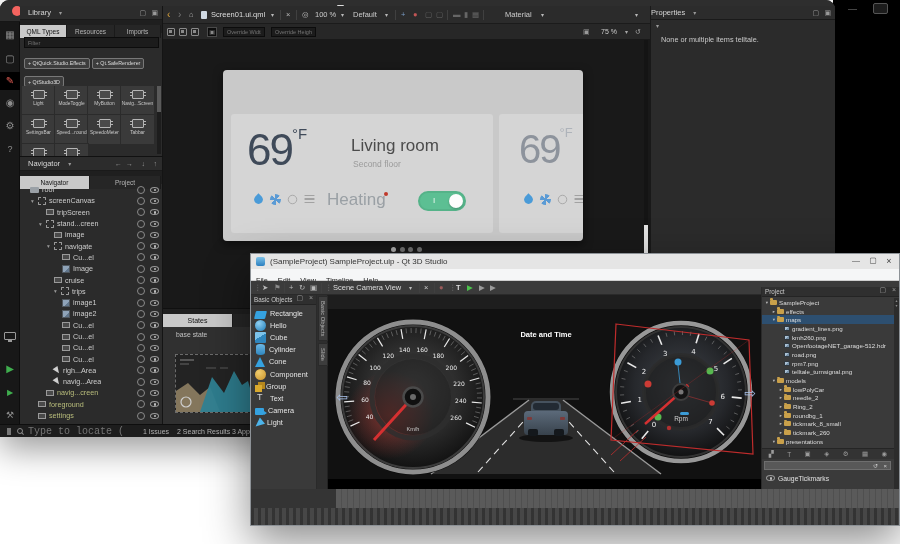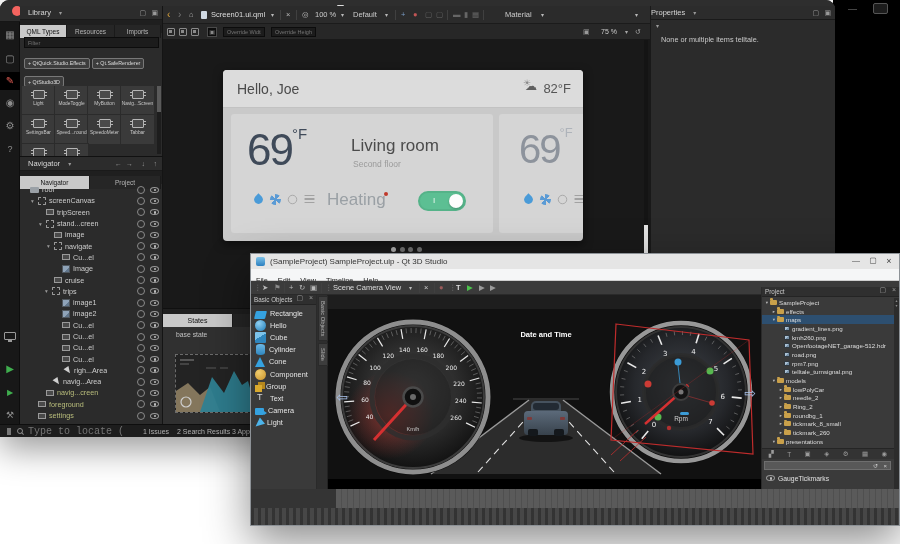--- a/index.html
+++ b/index.html
@@ -314,21 +314,21 @@
             <span class="mini-eye"></span>
           </div>
           <div class="nav-row" style="padding-left: 27px;">
             <span class="nav-arrow"></span>
             <span class="ni chip2"></span>
             <span class="nav-label">cruise</span>
             <span class="grow"></span>
             <span class="mini-export"></span>
             <span class="mini-eye"></span>
           </div>
-          <div class="nav-row" style="padding-left: 25px;">
+          <div class="nav-row" style="padding-left: 34px;">
             <span class="nav-arrow">▾</span>
             <span class="ni bracket"></span>
             <span class="nav-label">trips</span>
             <span class="grow"></span>
             <span class="mini-export"></span>
             <span class="mini-eye"></span>
           </div>
           <div class="nav-row" style="padding-left: 35px;">
             <span class="nav-arrow"></span>
             <span class="ni image"></span>
@@ -370,21 +370,21 @@
             <span class="mini-eye"></span>
           </div>
           <div class="nav-row" style="padding-left: 35px;">
             <span class="nav-arrow"></span>
             <span class="ni chip2"></span>
             <span class="nav-label">Cu...el</span>
             <span class="grow"></span>
             <span class="mini-export"></span>
             <span class="mini-eye"></span>
           </div>
-          <div class="nav-row" style="padding-left: 38px;">
+          <div class="nav-row" style="padding-left: 27px;">
             <span class="nav-arrow"></span>
             <span class="ni cursor"></span>
             <span class="nav-label">righ...Area</span>
             <span class="grow"></span>
             <span class="mini-export"></span>
             <span class="mini-eye"></span>
           </div>
           <div class="nav-row" style="padding-left: 27px;">
             <span class="nav-arrow"></span>
             <span class="ni cursor"></span>
@@ -458,26 +458,20 @@
       <input class="dark-input abs" style="left: 60px; top: 2.5px; width: 42px; height: 10px;" placeholder="Override Width">
       <input class="dark-input abs" style="left: 108px; top: 2.5px; width: 45px; height: 10px;" placeholder="Override Height">
       <span class="tbi2" style="left:420px;color:#999">▣</span>
       <span class="tbi2" style="left:438px;color:#ccc">75 %</span>
       <span class="tbi2" style="left:462px;font-size:6px">▾</span>
       <span class="tbi2" style="left:472px">↺</span>
     </div>
 
     <div class="ds-canvas">
       <div class="card">
-        <div class="card-head">
-          <span class="abs" style="left:14px;top:11px;font-size:14px;color:#4a4a4a">Hello, Joe</span>
-          <span class="abs" style="right:52px;top:8px;font-size:9px;color:#8a8a8a">☀</span>
-          <span class="abs" style="right:46px;top:9px;font-size:12px;color:#5f5f5f">☁</span>
-          <span class="abs" style="right:12px;top:11px;font-size:13px;color:#555">82°F</span>
-        </div>
         <div class="subcard" style="left:8px;width:262px"></div>
         <div class="subcard" style="left:276px;width:90px"></div>
         <div class="big-temp" style="left:24px;top:56px"><span>69</span><span class="sup-unit">°F</span></div>
         <span class="abs" style="left:128px;top:66px;font-size:17px;color:#4c4c4c">Living room</span>
         <span class="abs" style="left:130px;top:89px;font-size:8.5px;color:#9a9a9a">Second floor</span>
         <span class="hicon ic-drop" style="left:30px"></span>
         <span class="hicon ic-fan" style="left:47px"></span>
         <span class="hicon ic-ring" style="left:64px"></span>
         <span class="hicon ic-waves" style="left:81px"></span>
         <span class="abs" style="left:104px;top:120px;font-size:17px;color:#9aa0a5">Heating</span>

